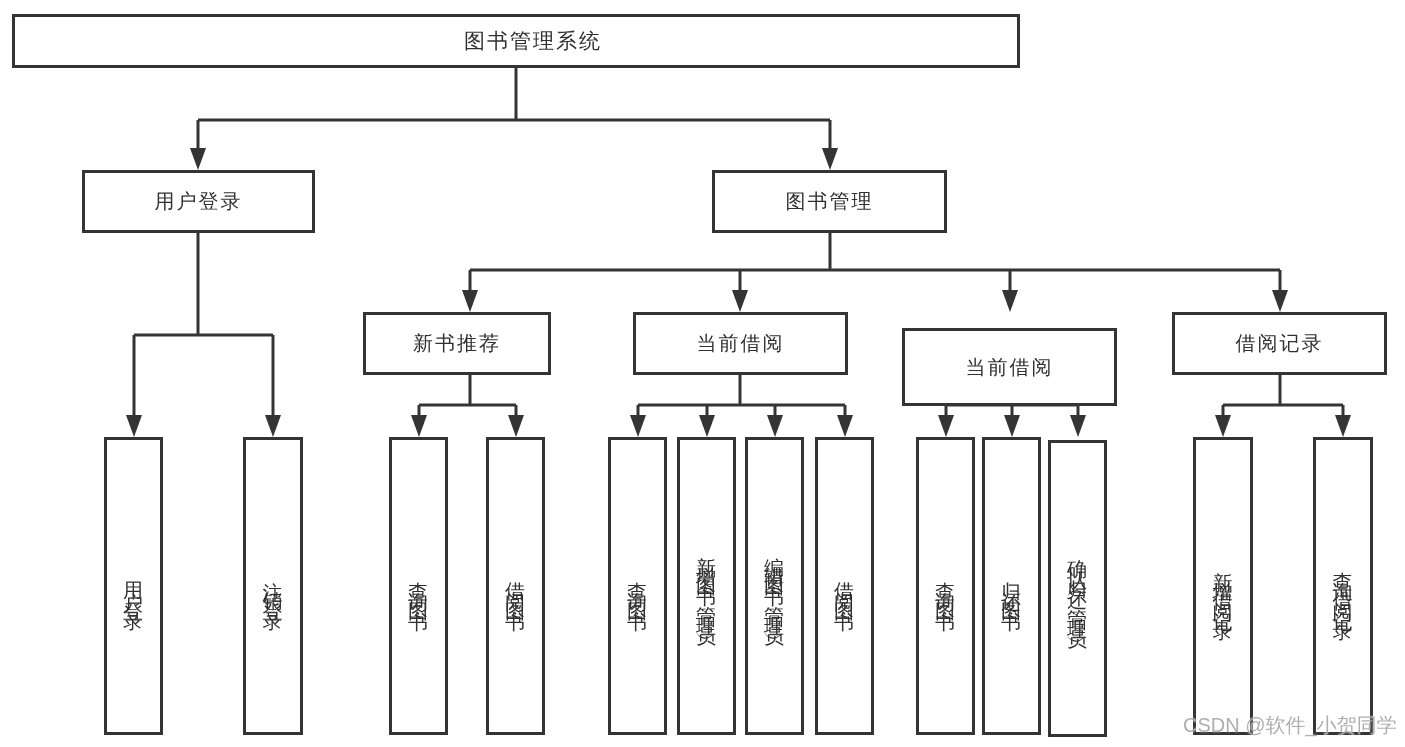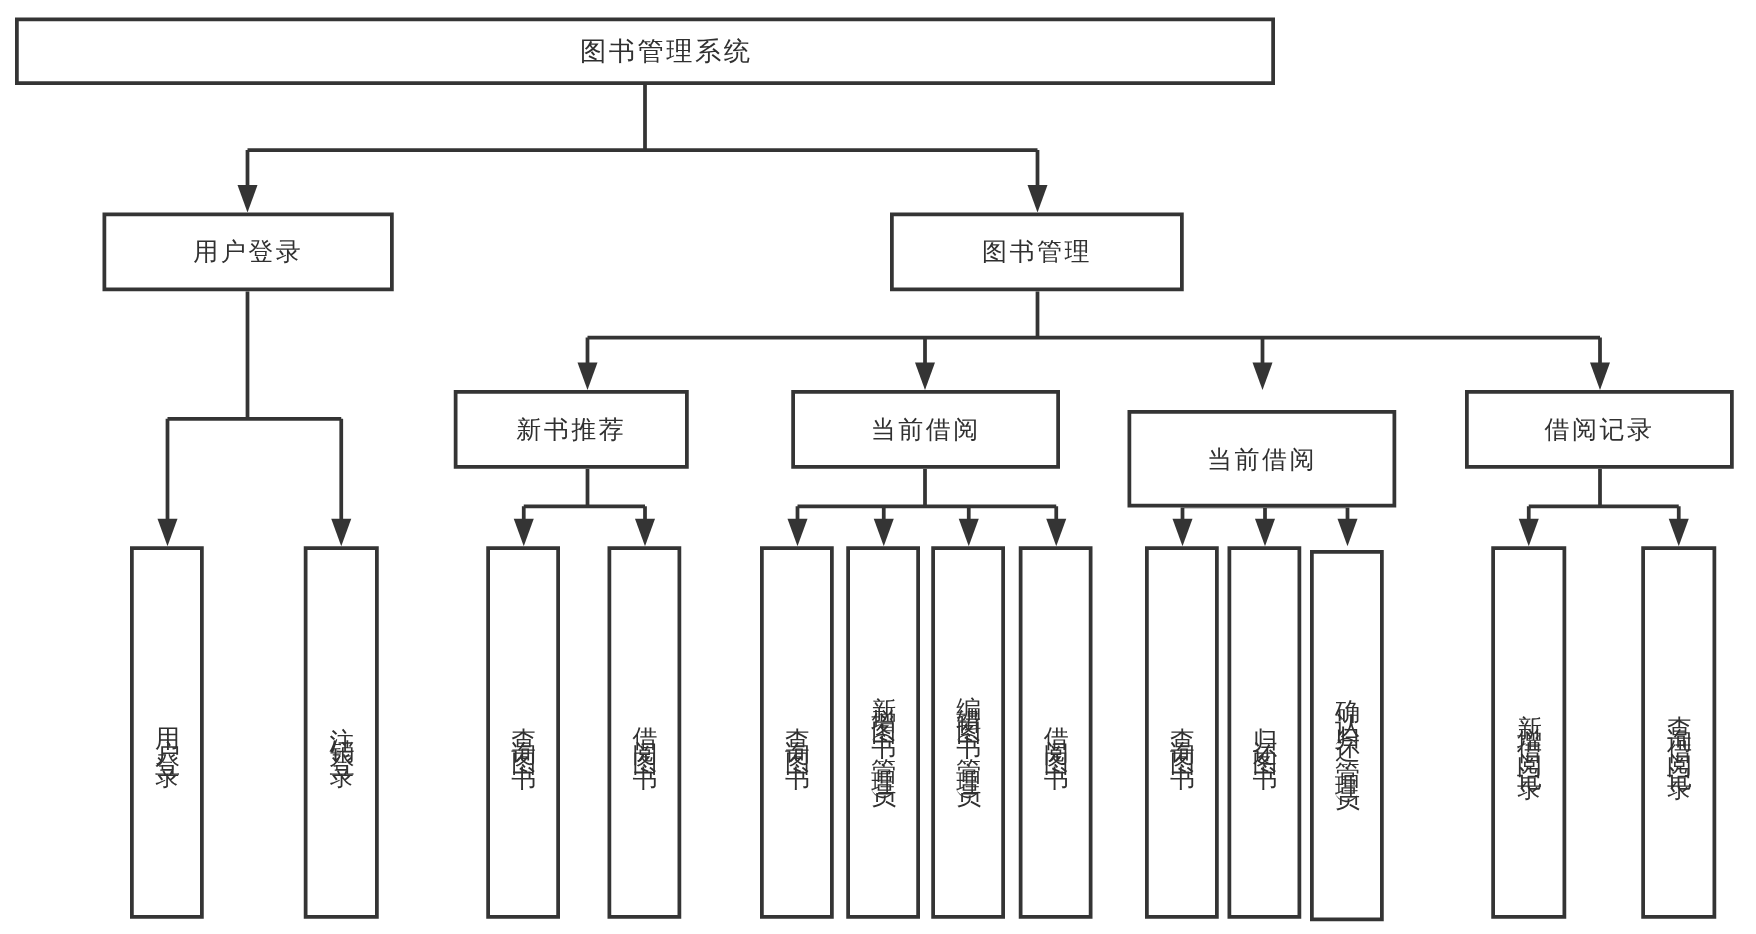--- a/index.html
+++ b/index.html
@@ -191,14 +191,15 @@
     <span>确认归还（管理员）</span>
   </div>
 
   <div class="box leaf" style="left:1193px;top:437px;width:60px;height:298px;">
     <span>新增借阅记录</span>
   </div>
   <div class="box leaf" style="left:1313px;top:437px;width:60px;height:298px;">
     <span>查询借阅记录</span>
   </div>
 
+  <div class="watermark">CSDN @软件_小贺同学</div>
 
 </div>
 
 </body></html>

